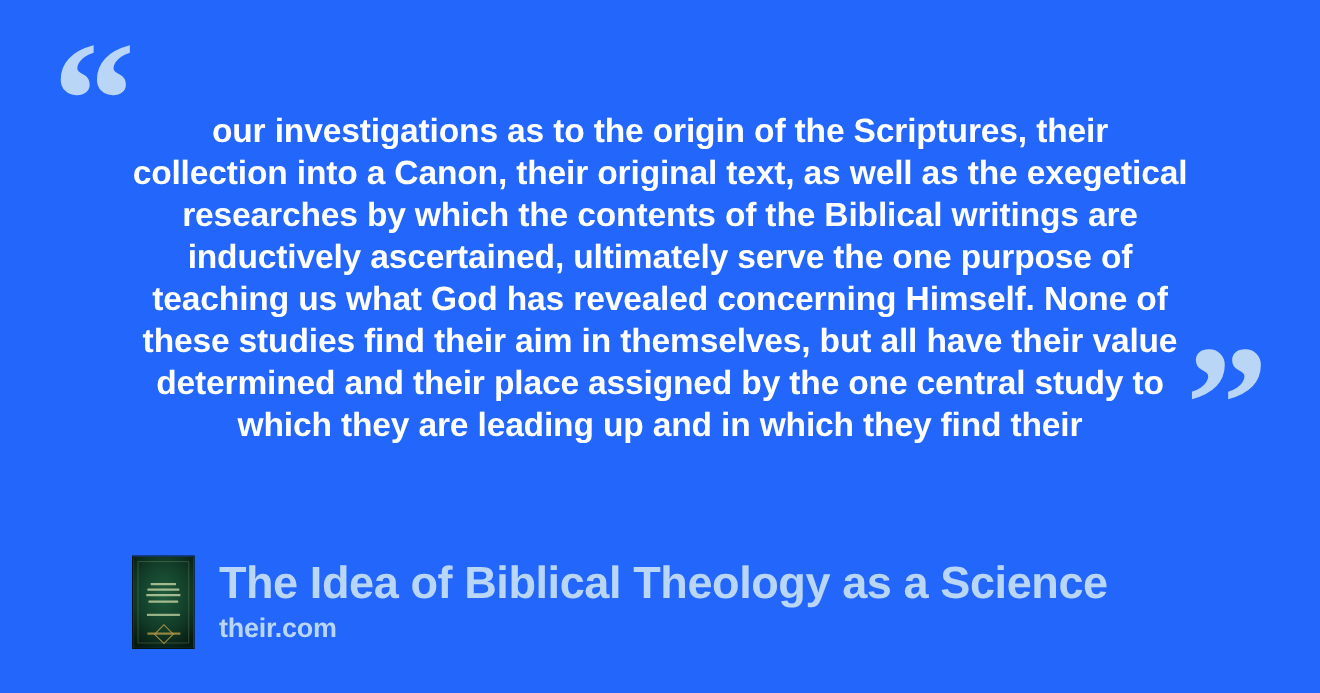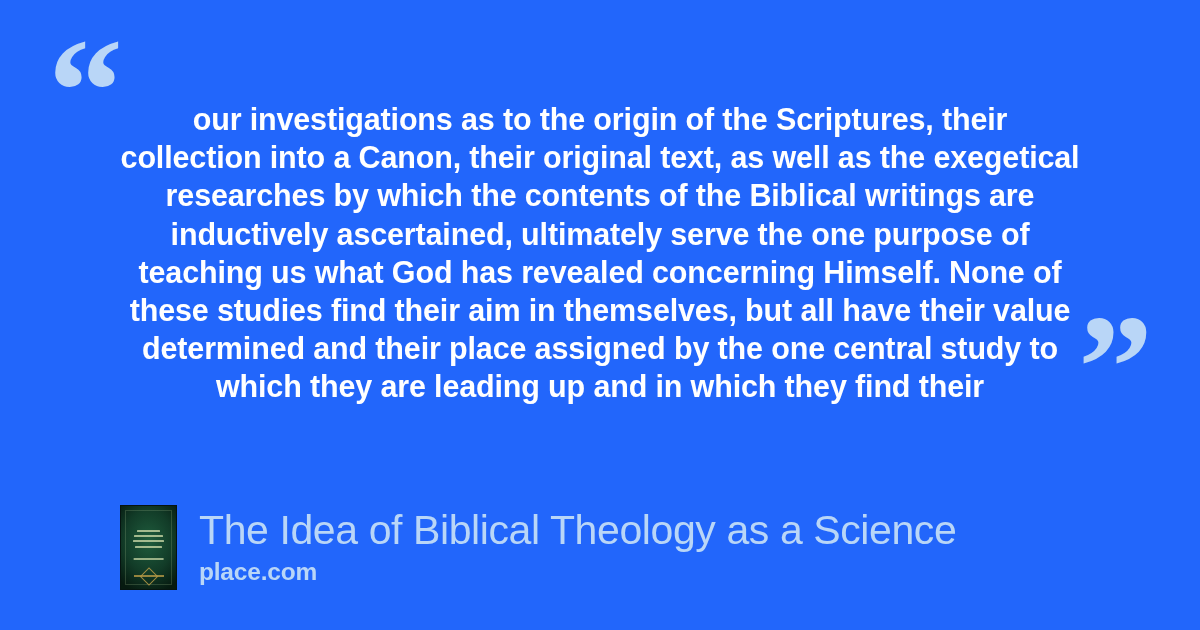--- a/index.html
+++ b/index.html
@@ -139,21 +139,21 @@
     opacity: .8;
   }
 
   #footer-text {
     margin-left: 22px;
     padding-top: 1px;
   }
   #book-title {
     color: #b9d6f7;
     font-size: 41px;
-    font-weight: 400;
+    font-weight: 700;
     line-height: 49px;
     letter-spacing: -0.4px;
     white-space: nowrap;
   }
   #site-name {
     color: #b9d6f7;
     font-size: 24.5px;
     font-weight: 700;
     line-height: 30px;
     letter-spacing: -0.2px;
@@ -182,17 +182,17 @@
           <i></i>
           <i></i>
       </div>
       <div class="cover-author"></div>
       <div class="cover-ornament"></div>
       <div class="cover-ornament-bar"></div>
     </div>
 
     <div id="footer-text">
       <div id="book-title">The Idea of Biblical Theology as a Science</div>
-      <div id="site-name">place.com</div>
+      <div id="site-name">their.com</div>
     </div>
 
   </div>
 </div>
 
 </body></html>

